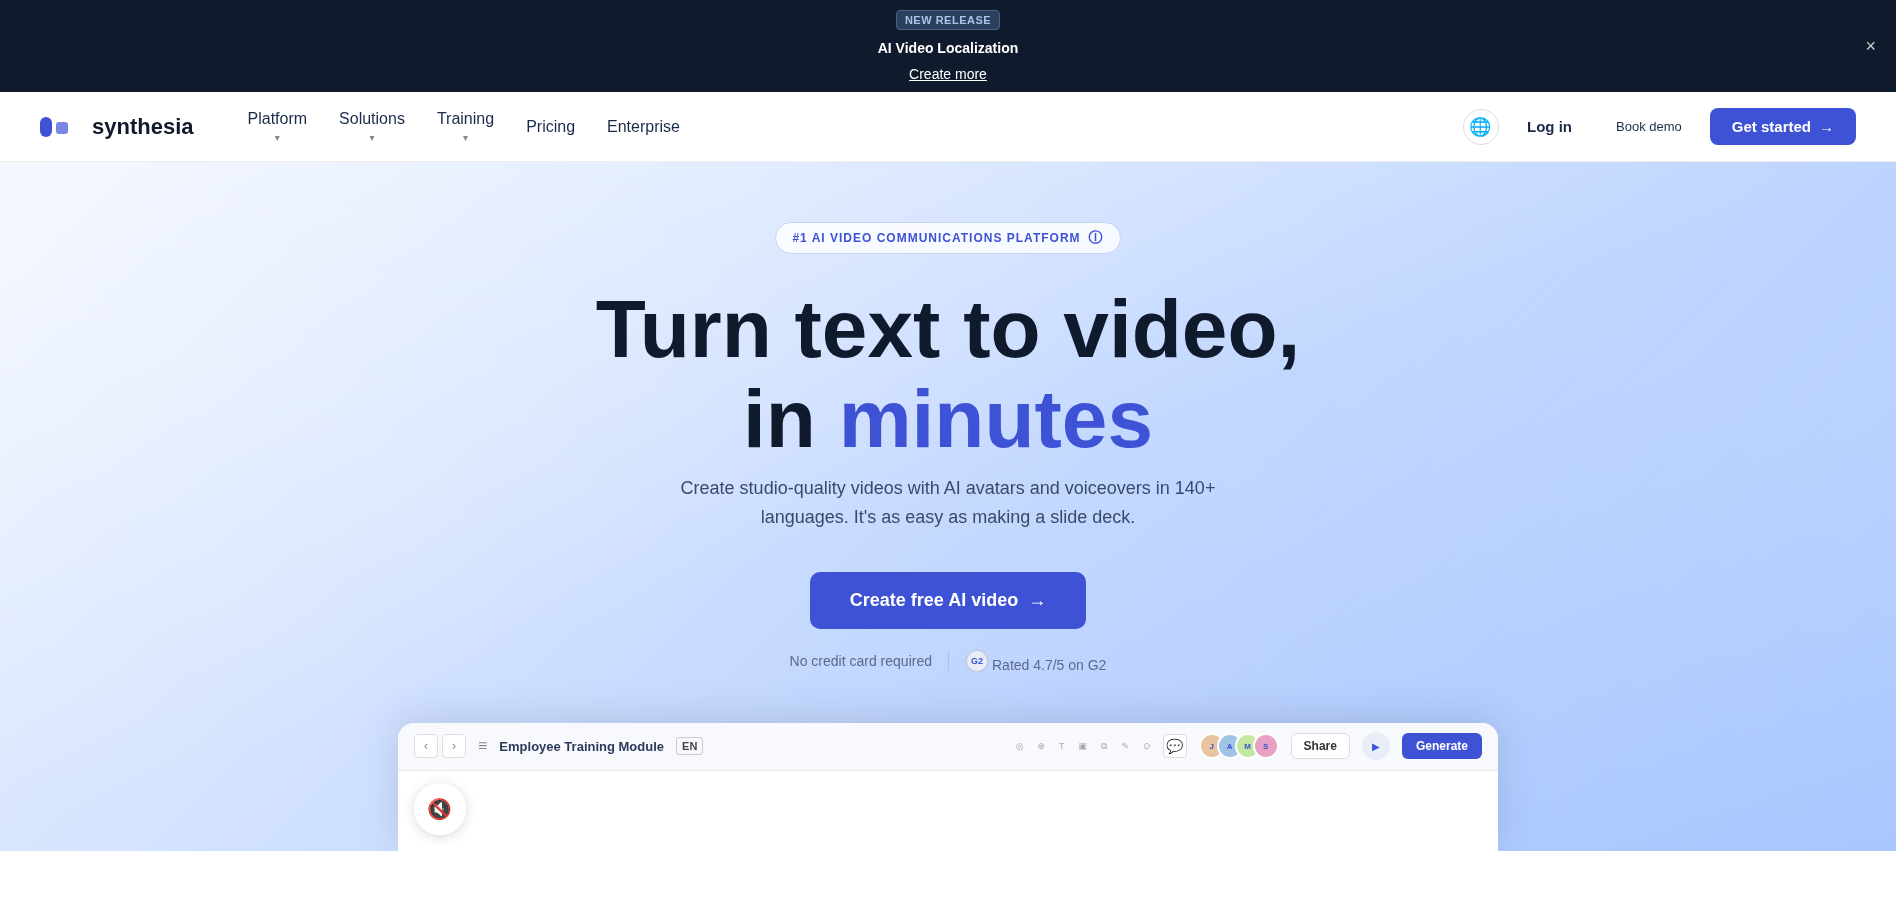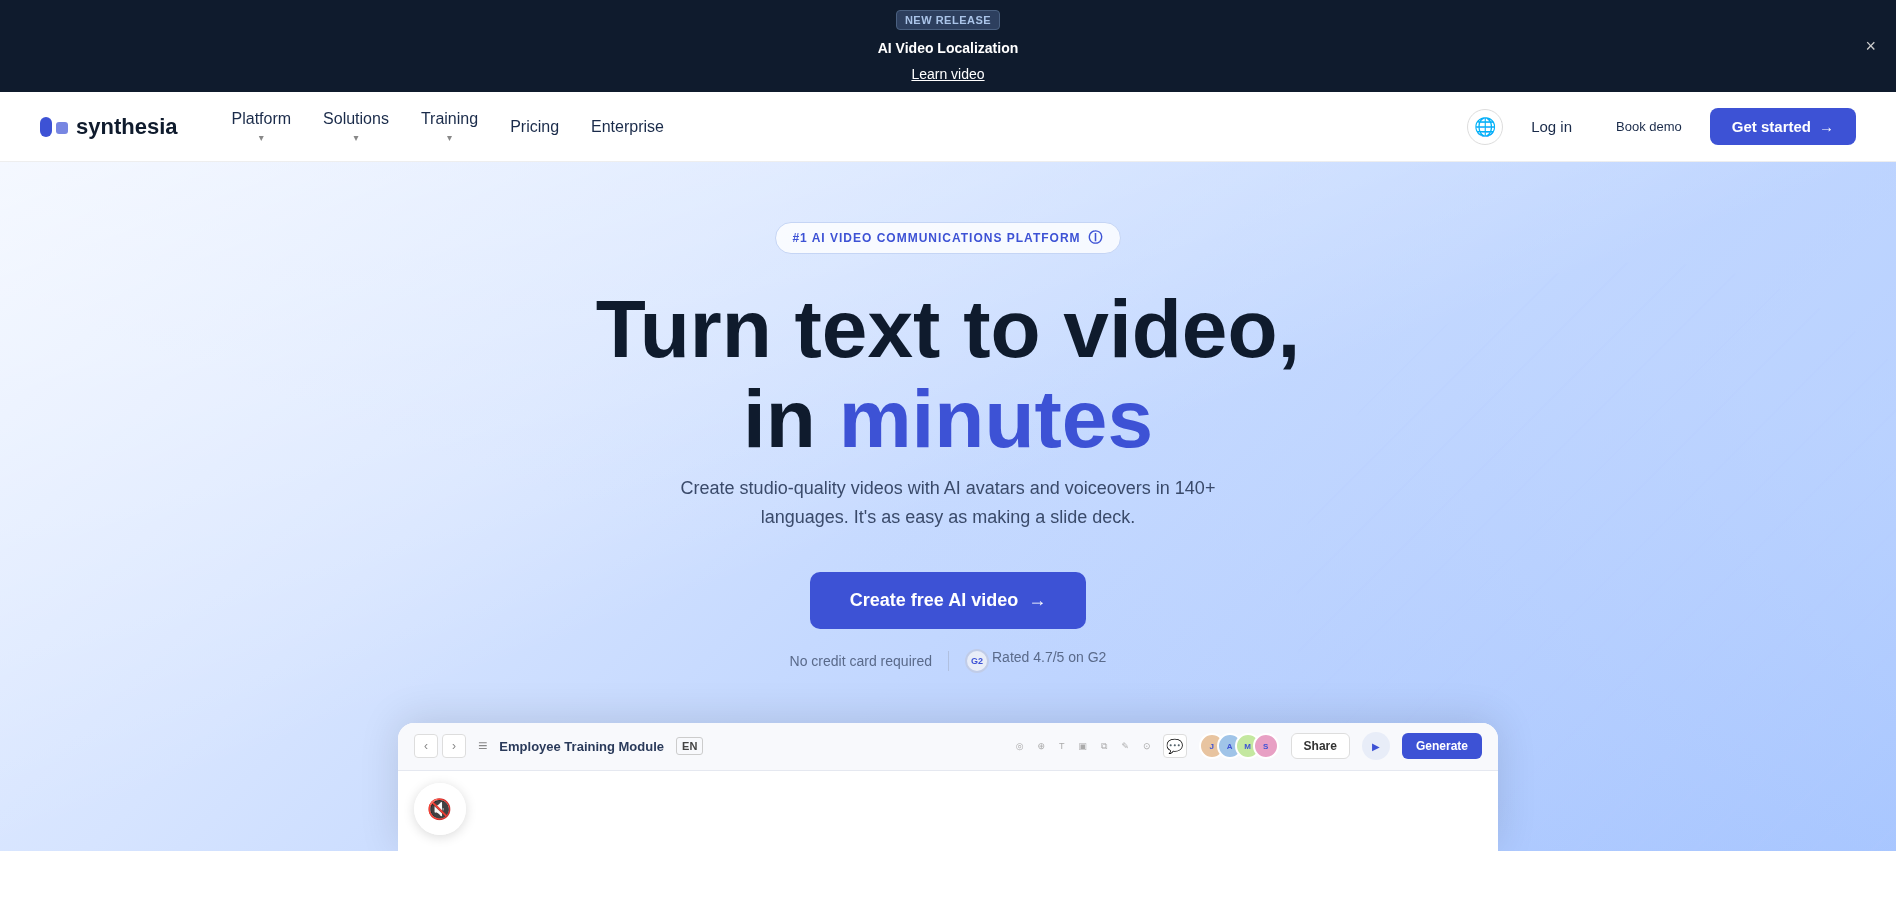--- a/index.html
+++ b/index.html
@@ -56,21 +56,21 @@
       display: flex;
       align-items: center;
       padding: 0 40px;
       height: 70px;
       border-bottom: 1px solid #eee;
       gap: 0;
     }
     .logo {
       display: flex;
       align-items: center;
-      gap: 8px;
+      gap: 24px;
       margin-right: 40px;
       text-decoration: none;
     }
     .logo-icon {
       width: 28px;
       height: 20px;
     }
     .logo-text {
       font-size: 22px;
       font-weight: 700;
@@ -111,21 +111,21 @@
       display: flex;
       align-items: center;
       justify-content: center;
       cursor: pointer;
       color: #555;
       font-size: 18px;
       background: #fff;
     }
     .login-btn {
       font-size: 15px;
-      font-weight: 400;
+      font-weight: 700;
       color: #1a2b4a;
       cursor: pointer;
       padding: 8px 16px;
       border-radius: 6px;
       border: none;
       background: none;
     }
     .demo-btn {
       font-size: 13px;
       font-weight: 500;
@@ -264,21 +264,21 @@
       z-index: 1;
       margin-bottom: 50px;
     }
     .social-proof-divider {
       width: 1px;
       height: 20px;
       background: #b0c0e0;
     }
     .g2-badge {
       display: flex;
-      align-items: flex-start;
+      align-items: flex-end;
       gap: 3px;
     }
     .g2-circle {
       width: 24px;
       height: 24px;
       border-radius: 50%;
       background: #e8edf8;
       border: 2px solid #c0cce8;
       display: flex;
       align-items: center;
@@ -451,21 +451,21 @@
       font-size: 20px;
       color: #1a2b4a;
     }
   </style>
 </head>
 <body>
 
 <div class="announcement-bar">
   <span class="announcement-badge">NEW RELEASE</span>
   <span class="announcement-text">AI Video Localization</span>
-  <span class="announcement-link">Learn video</span>
+  <span class="announcement-link">Create more</span>
   <button class="announcement-close">×</button>
 </div>
 
 <nav class="navbar">
   <a class="logo" href="#">
     <svg class="logo-icon" viewBox="0 0 28 20" fill="none" xmlns="http://www.w3.org/2000/svg">
       <rect x="0" y="0" width="12" height="20" rx="6" fill="#3d52d5"></rect>
       <rect x="16" y="5" width="12" height="12" rx="3" fill="#3d52d5" opacity="0.7"></rect>
     </svg>
     <span class="logo-text">synthesia</span>

